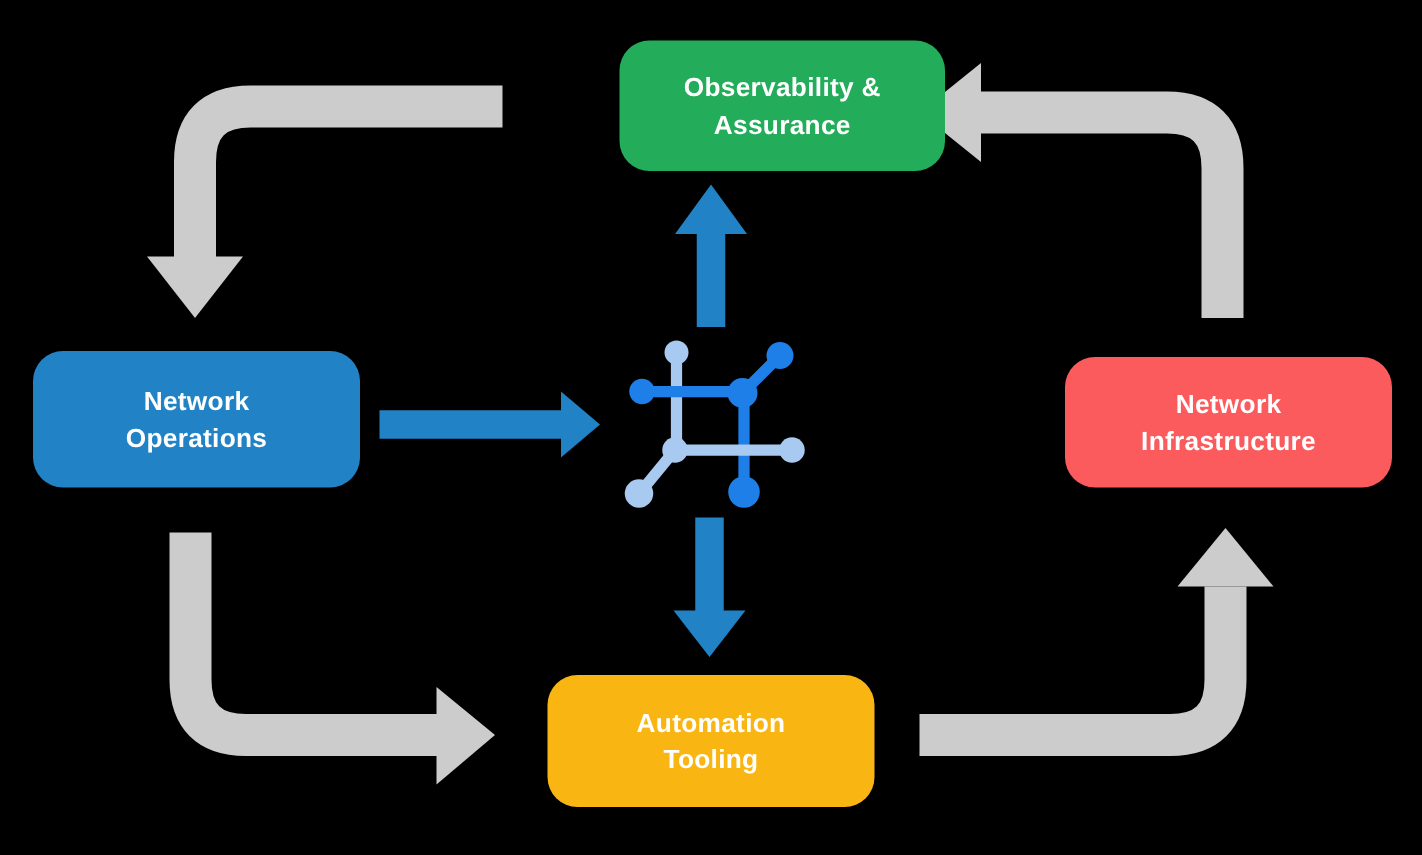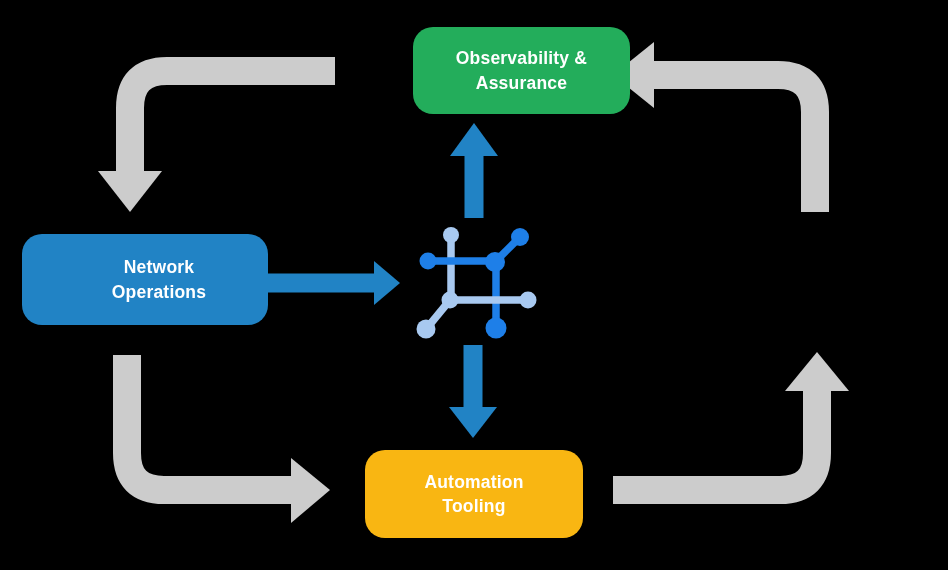--- a/index.html
+++ b/index.html
@@ -20,21 +20,21 @@
     align-items: center;
     justify-content: center;
     text-align: center;
     font-size: 17.5px;
     font-weight: 600;
     line-height: 1.4;
     letter-spacing: 0.2px;
   }
   .node-label { display: inline-block; width: 160px; }
   .node-top    { left: 365px; top: 27px;  width: 217px; height: 87px; background: var(--node-top,    #23AD5B); margin-left: 48px; }
-  .node-left   { left: 22px;  top: 234px; width: 218px; height: 91px; background: var(--node-left,   #2183C5); padding-left: 28px; }
+  .node-left   { left: 22px;  top: 234px; width: 218px; height: 91px; background: var(--node-left,   #2183C5); }
   .node-right  { left: 710px; top: 238px; width: 218px; height: 87px; background: var(--node-right,  #FB5B5D); }
   .node-bottom { left: 365px; top: 450px; width: 218px; height: 88px; background: var(--node-bottom, #F9B612); }
 
   .cycle-stroke { fill: none; stroke: var(--cycle-arrow, #CCCCCC); stroke-width: 28; stroke-linecap: butt; }
   .cycle-head   { fill: var(--cycle-arrow, #CCCCCC); }
   .flow-stroke  { fill: none; stroke: var(--flow-arrow, #2183C5); stroke-width: 19; stroke-linecap: butt; }
   .flow-head    { fill: var(--flow-arrow, #2183C5); }
 
   .icon-dark-line  { stroke: var(--icon-dark,  #1E7FE8); stroke-width: 7.5; fill: none; }
   .icon-light-line { stroke: var(--icon-light, #A8C9F0); stroke-width: 7.5; fill: none; }
@@ -78,20 +78,23 @@
       <polygon class="flow-head" points="449,407 497,407 473,438"></polygon>
     </g>
   </svg>
 
   <div class="node node-top">
     <span class="node-label">Observability &amp; Assurance</span>
   </div>
   <div class="node node-left">
     <span class="node-label">Network Operations</span>
   </div>
+  <div class="node node-right">
+    <span class="node-label">Network Infrastructure</span>
+  </div>
   <div class="node node-bottom">
     <span class="node-label">Automation Tooling</span>
   </div>
 
   <svg class="icon-layer" style="left:412px; top:220px;" width="126" height="126" viewBox="0 0 126 126">
 
     <path class="icon-light-line" d="M 39 15 V 80"></path>
     <circle class="icon-light-dot" cx="39" cy="15" r="8"></circle>
 
     <path class="icon-dark-line" d="M 16 41 H 83"></path>

